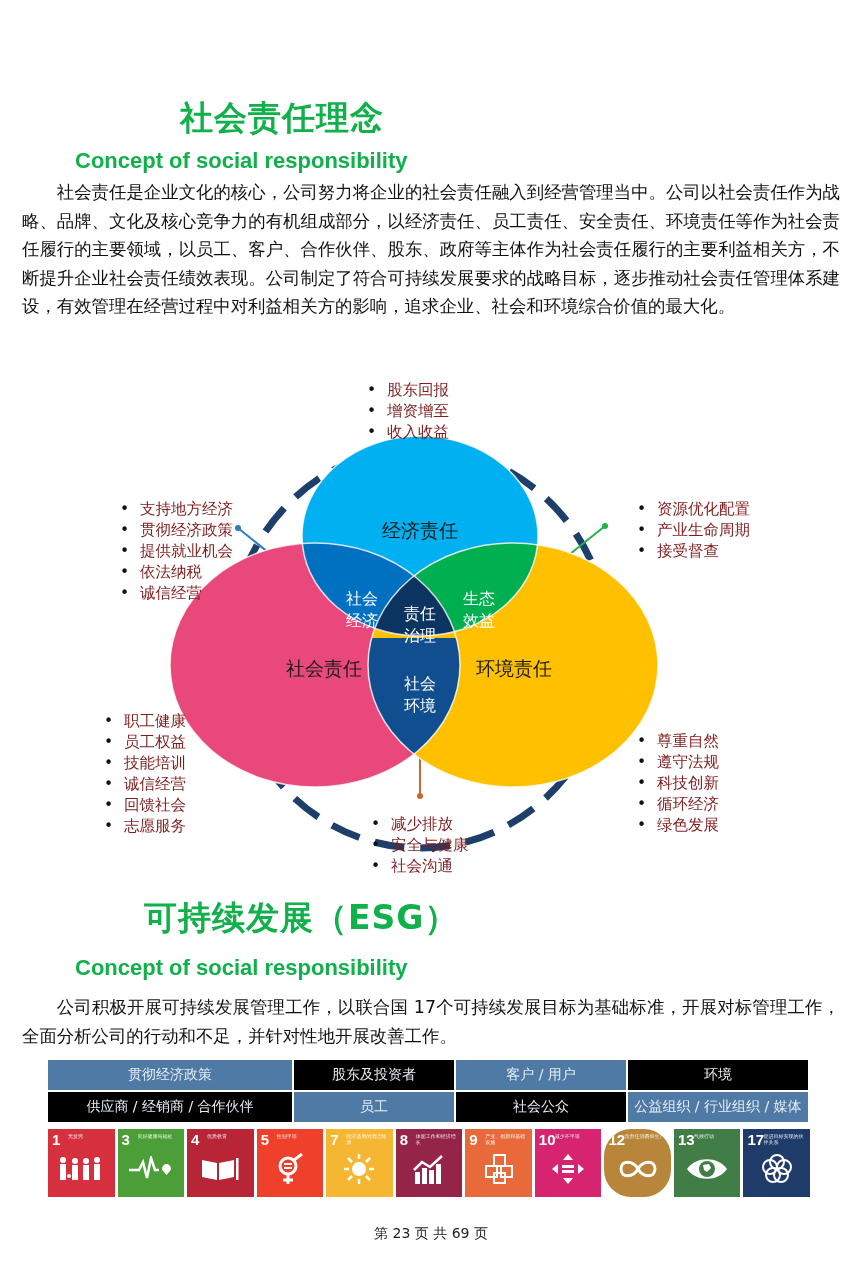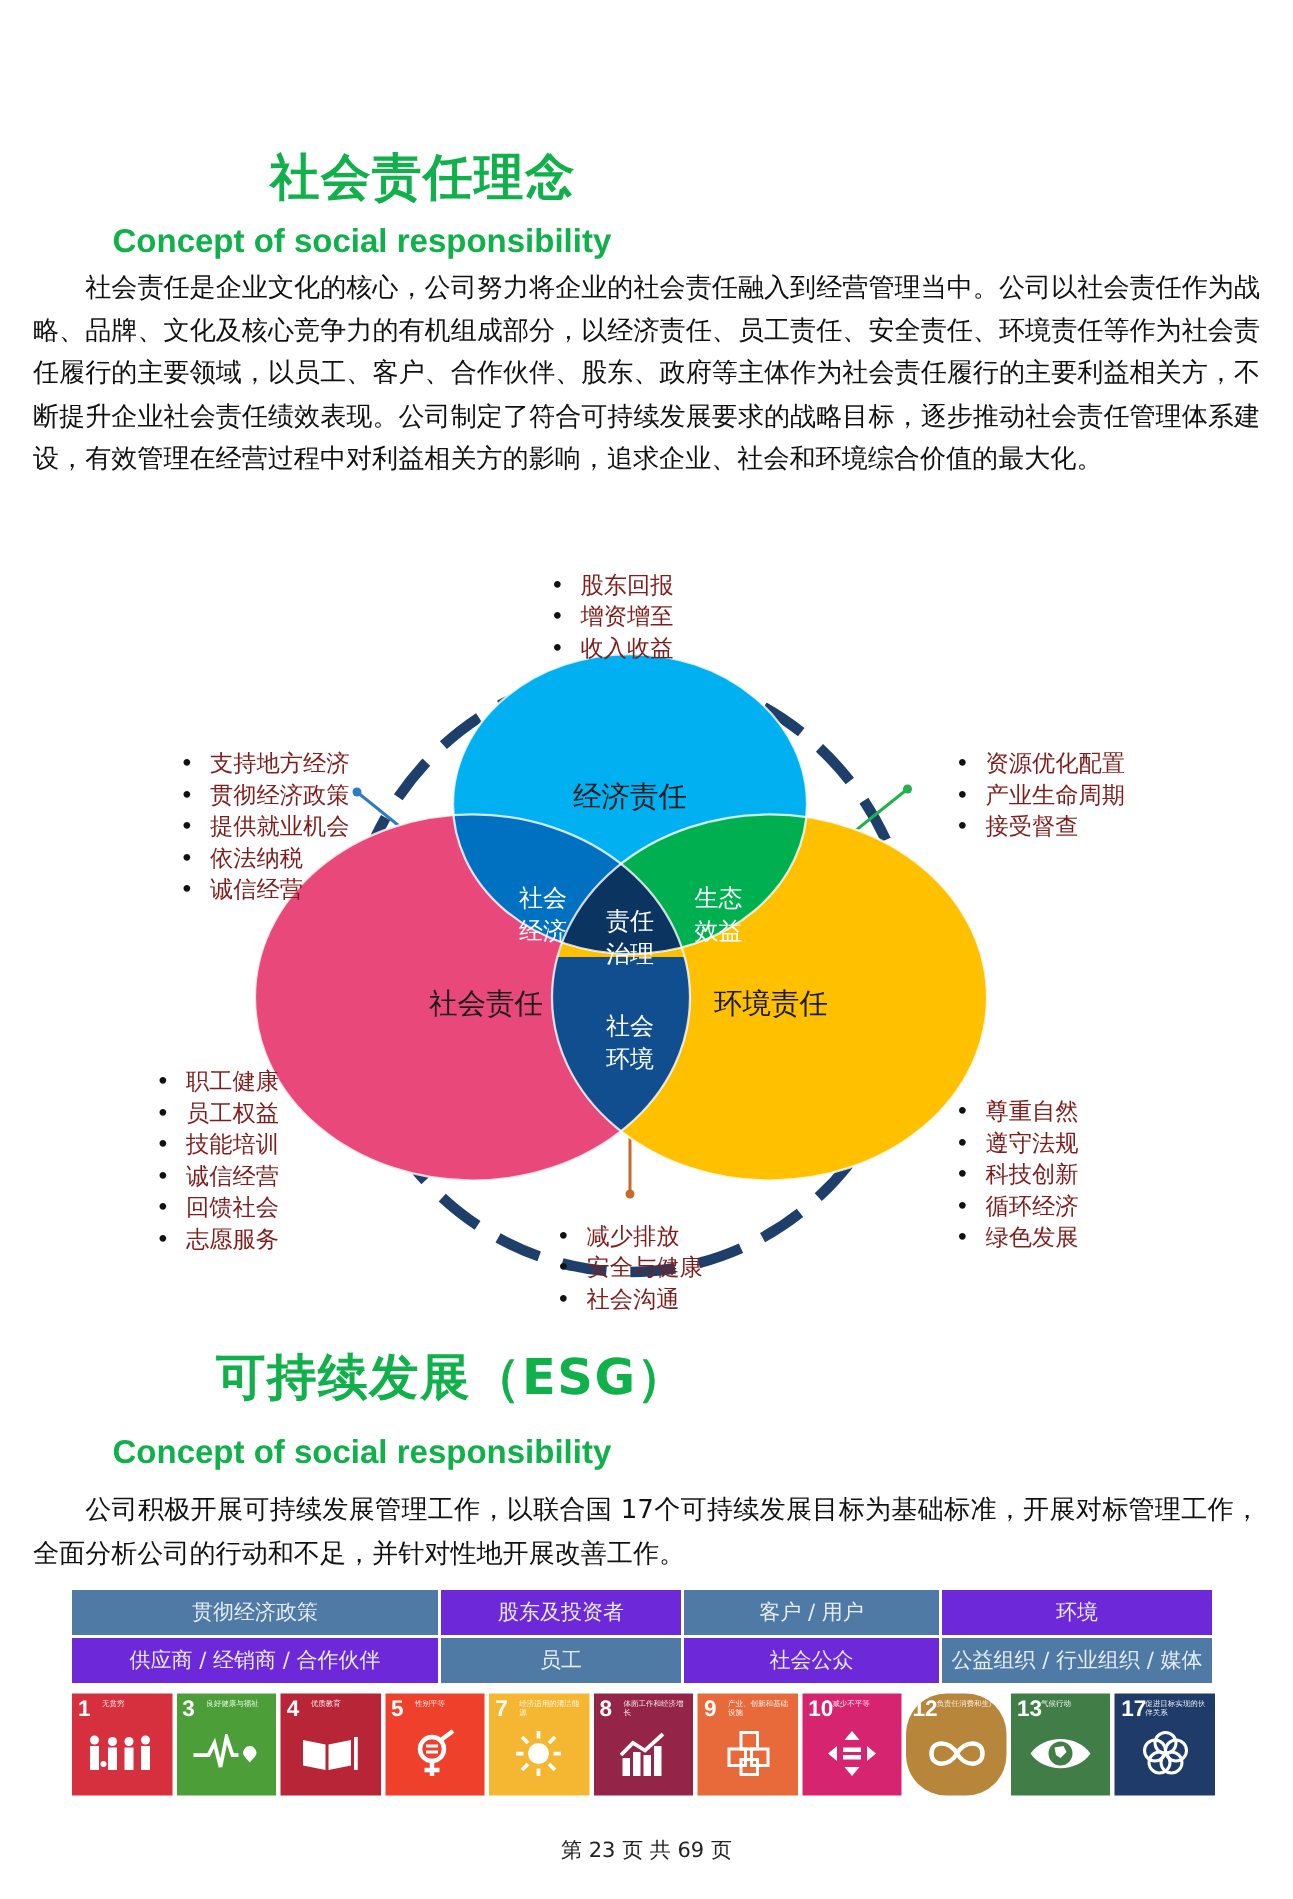--- a/index.html
+++ b/index.html
@@ -17,21 +17,21 @@
     .blist li { position: relative; padding-left: 22px; white-space: nowrap; }
     .blist li::before { content: "•"; position: absolute; left: 2px; top: 0; color: #111; }
     .vlabel { position: absolute; font-size: 19px; text-align: center; white-space: nowrap; }
     .vsmall { position: absolute; font-size: 16px; line-height: 22px; color: #fff; text-align: center; width: 40px; }
     
     .stake { position: absolute; left: 48px; top: 1060px; width: 762px; }
     .srow { display: flex; height: 30px; margin-bottom: 2px; }
     .scell { height: 30px; display: flex; align-items: center; justify-content: center;
              font-size: 14px; color: #e6edf5; margin-right: 2px; }
     .scell.dark { background: #4f7aa6; }
-    .scell.light { background: #6d28d9; }
+    .scell.light { background: #000000; }
     .sdg-row { position: absolute; left: 48px; top: 1129px; width: 762px; height: 68px; display: flex; gap: 3px; }
     .sdg { flex: 1; height: 68px; position: relative; color: #fff; overflow: hidden; }
     .sdg .num { position: absolute; left: 4px; top: 2px; font-weight: bold; font-size: 15px;
                 font-family: "Liberation Sans", sans-serif; }
     .sdg .cap { position: absolute; left: 20px; top: 4px; font-size: 5px; line-height: 6px; width: 40px; opacity: .9; }
     .sdg .ico { position: absolute; left: 50%; top: 40px; transform: translate(-50%, -50%); }
     .footer { position: absolute; left: 0; width: 862px; top: 1225px; text-align: center; font-size: 14px; color: #222; }
   </style>
 </head>
 <body>

